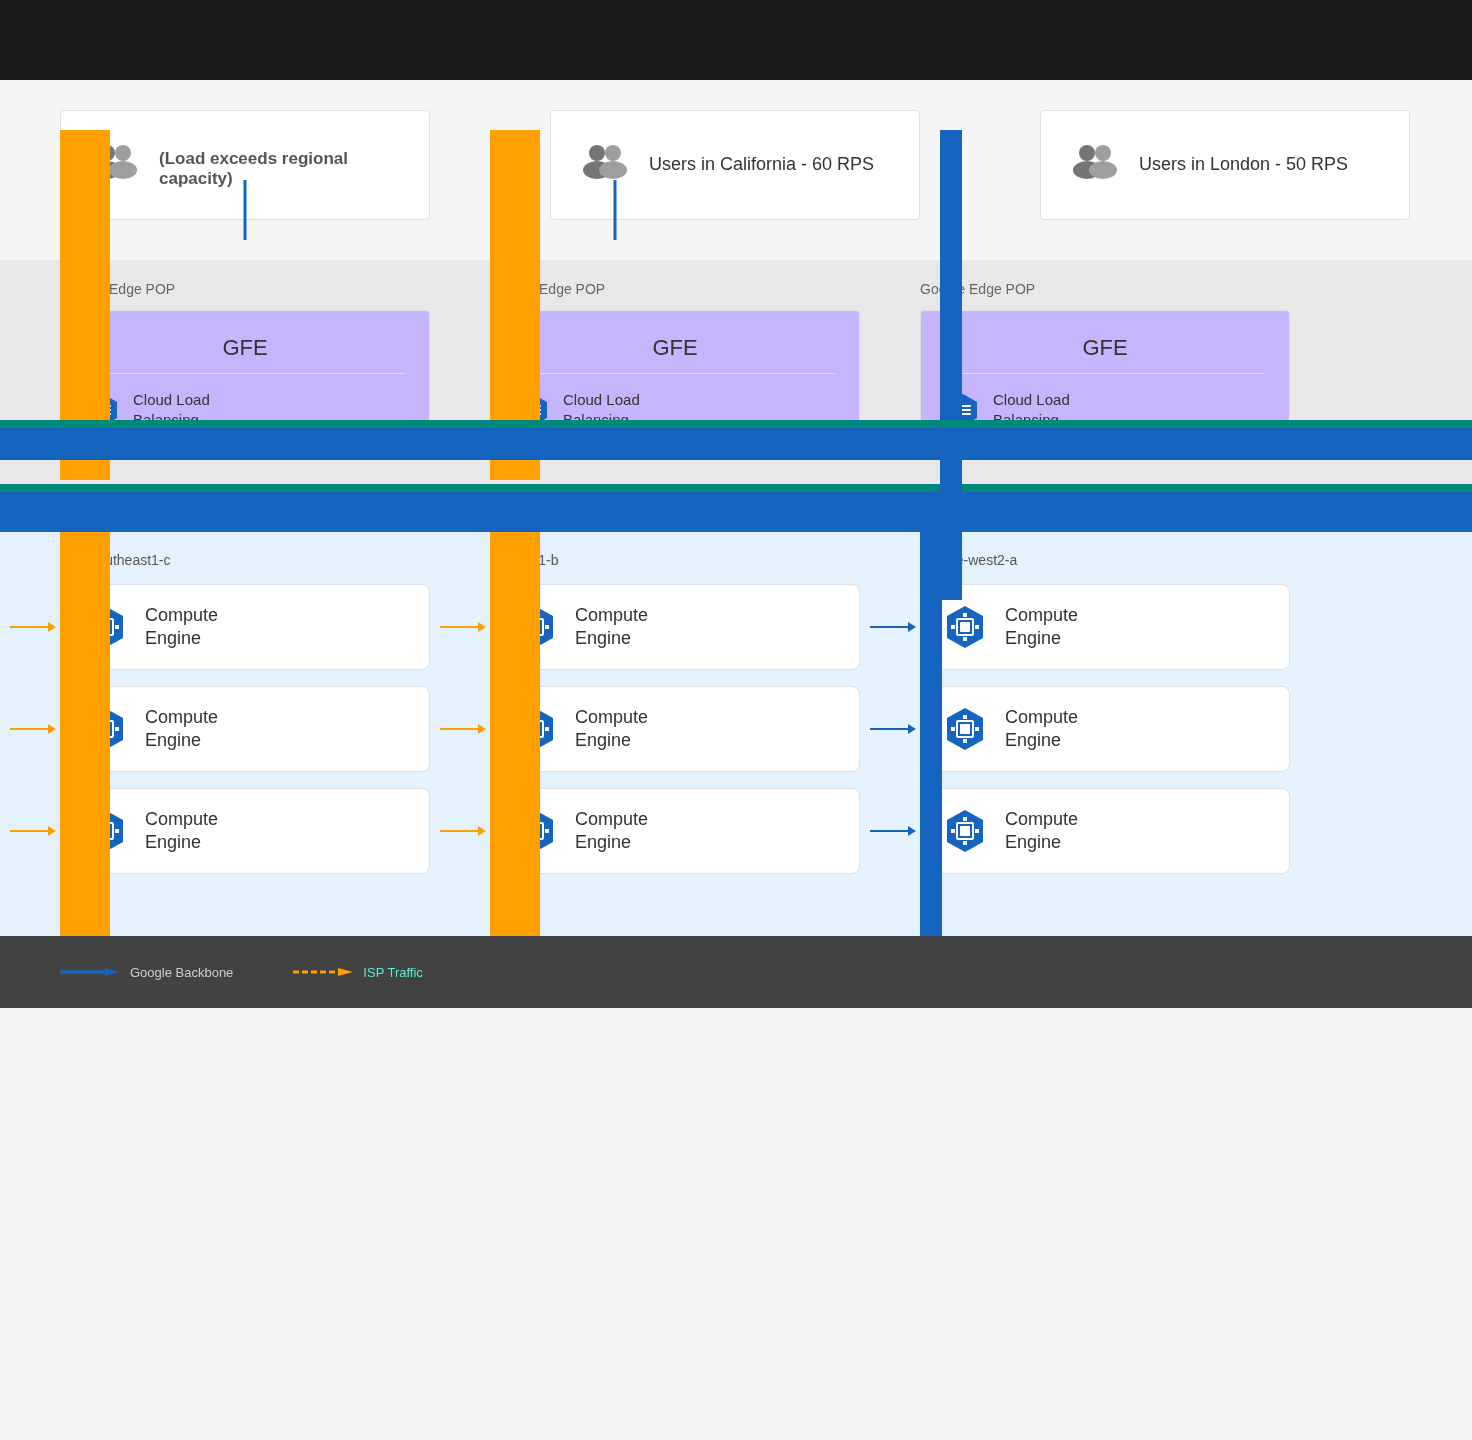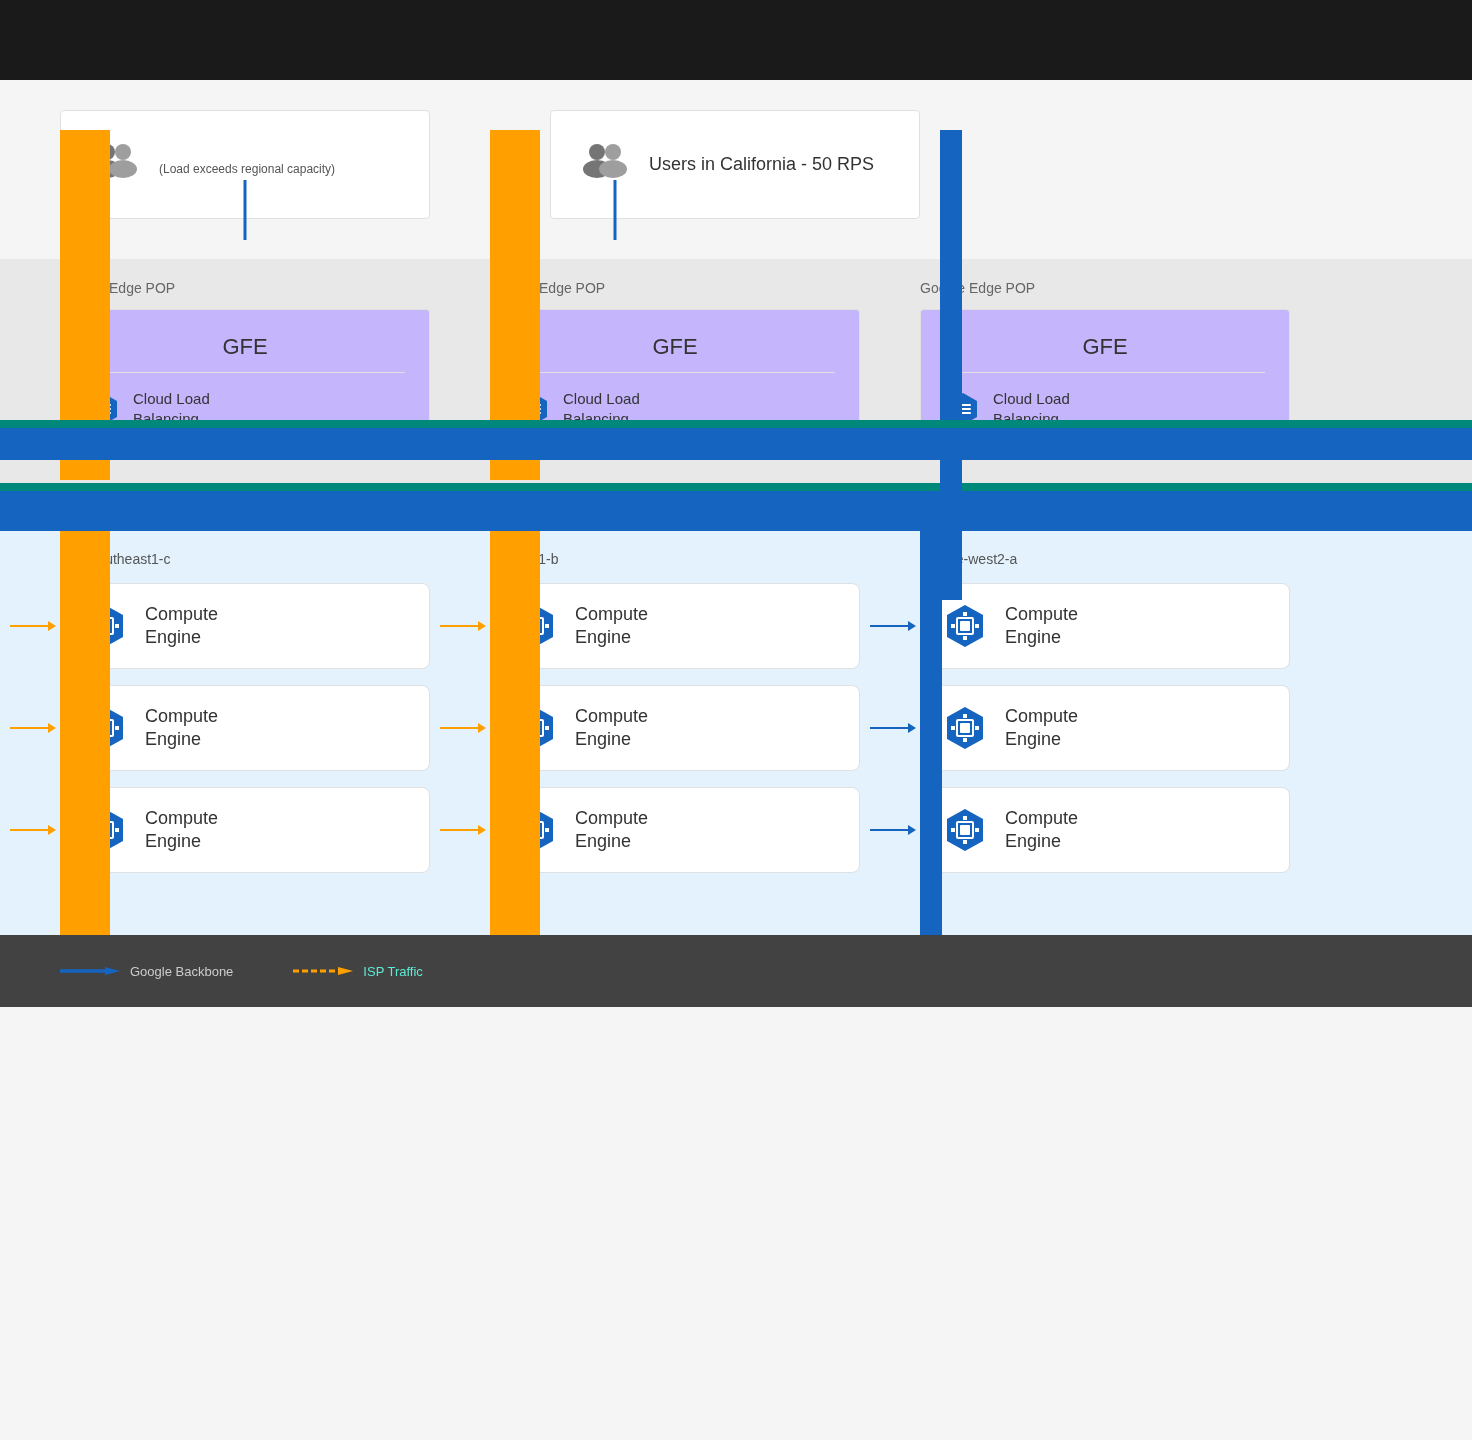--- a/index.html
+++ b/index.html
@@ -48,23 +48,24 @@
       flex-shrink: 0;
     }
 
     .user-text {
       font-size: 18px;
       color: #333;
       line-height: 1.4;
     }
 
     .user-subtext {
-      font-size: 12px;
+      font-size: 17px;
       color: #555;
       margin-top: 8px;
+      font-weight: bold;
     }
 
     .gfe-card {
       background: #c4b5fd;
       border: 1px solid #e0e0e0;
       border-radius: 4px;
       padding: 24px;
       position: relative;
     }
 
@@ -163,24 +164,37 @@
       <div class="user-card" style="width:370px;">
         <div class="user-icon">
           <svg width="48" height="38" viewBox="0 0 48 38">
             <circle cx="16" cy="11" r="8" fill="#757575"></circle>
             <ellipse cx="16" cy="28" rx="14" ry="9" fill="#757575"></ellipse>
             <circle cx="32" cy="11" r="8" fill="#9e9e9e"></circle>
             <ellipse cx="32" cy="28" rx="14" ry="9" fill="#9e9e9e"></ellipse>
           </svg>
         </div>
         <div>
-          <div class="user-text">Users in California - 50 RPS</div>
-        </div>
-      </div>
-
+          <div class="user-text">Users in California - 60 RPS</div>
+        </div>
+      </div>
+
+      <div class="user-card" style="width:370px;">
+        <div class="user-icon">
+          <svg width="48" height="38" viewBox="0 0 48 38">
+            <circle cx="16" cy="11" r="8" fill="#757575"></circle>
+            <ellipse cx="16" cy="28" rx="14" ry="9" fill="#757575"></ellipse>
+            <circle cx="32" cy="11" r="8" fill="#9e9e9e"></circle>
+            <ellipse cx="32" cy="28" rx="14" ry="9" fill="#9e9e9e"></ellipse>
+          </svg>
+        </div>
+        <div>
+          <div class="user-text">Users in London - 50 RPS</div>
+        </div>
+      </div>
     </div>
 
     <div style="position:relative; background:#f5f5f5; height:40px;">
       
     </div>
 
     <div style="background:#e8e8e8; position:relative;">
 
       <div style="display:flex; gap:60px; padding:20px 60px 0 60px;">
         <div style="width:370px;">

